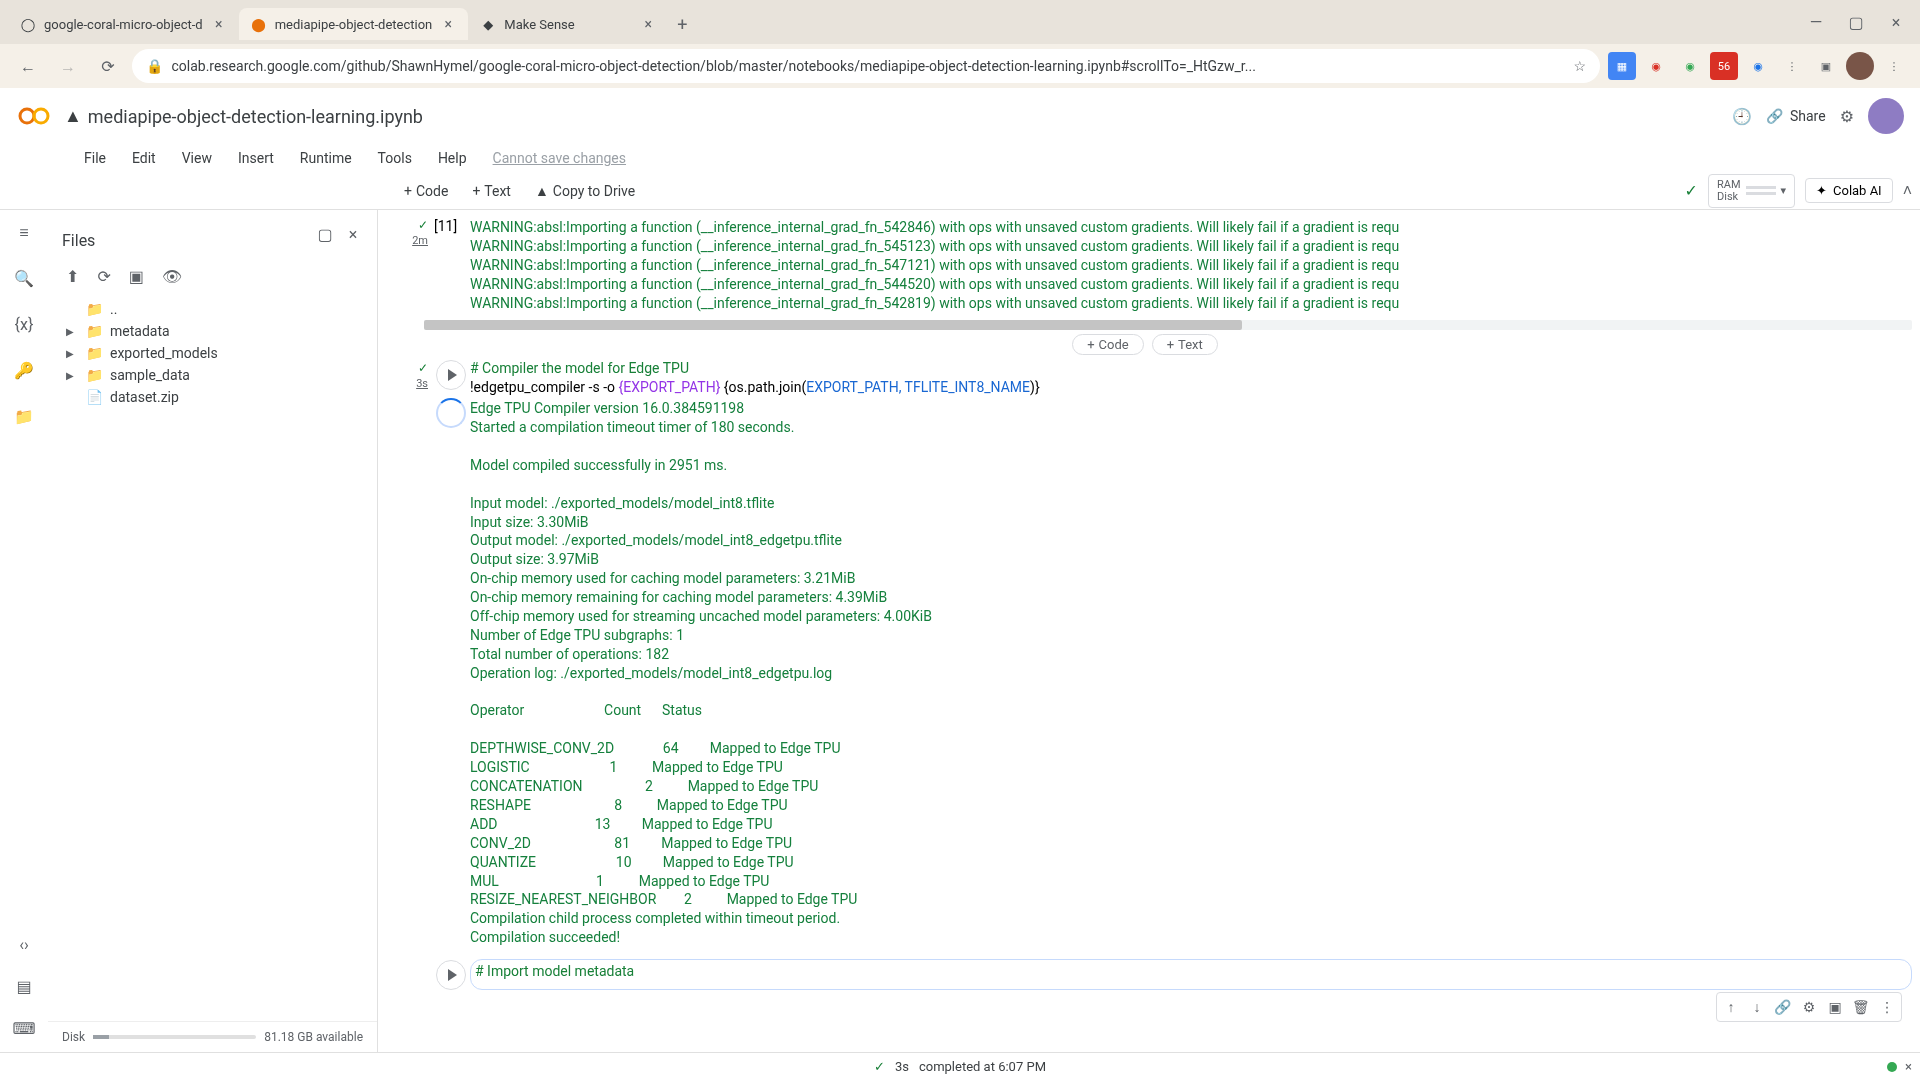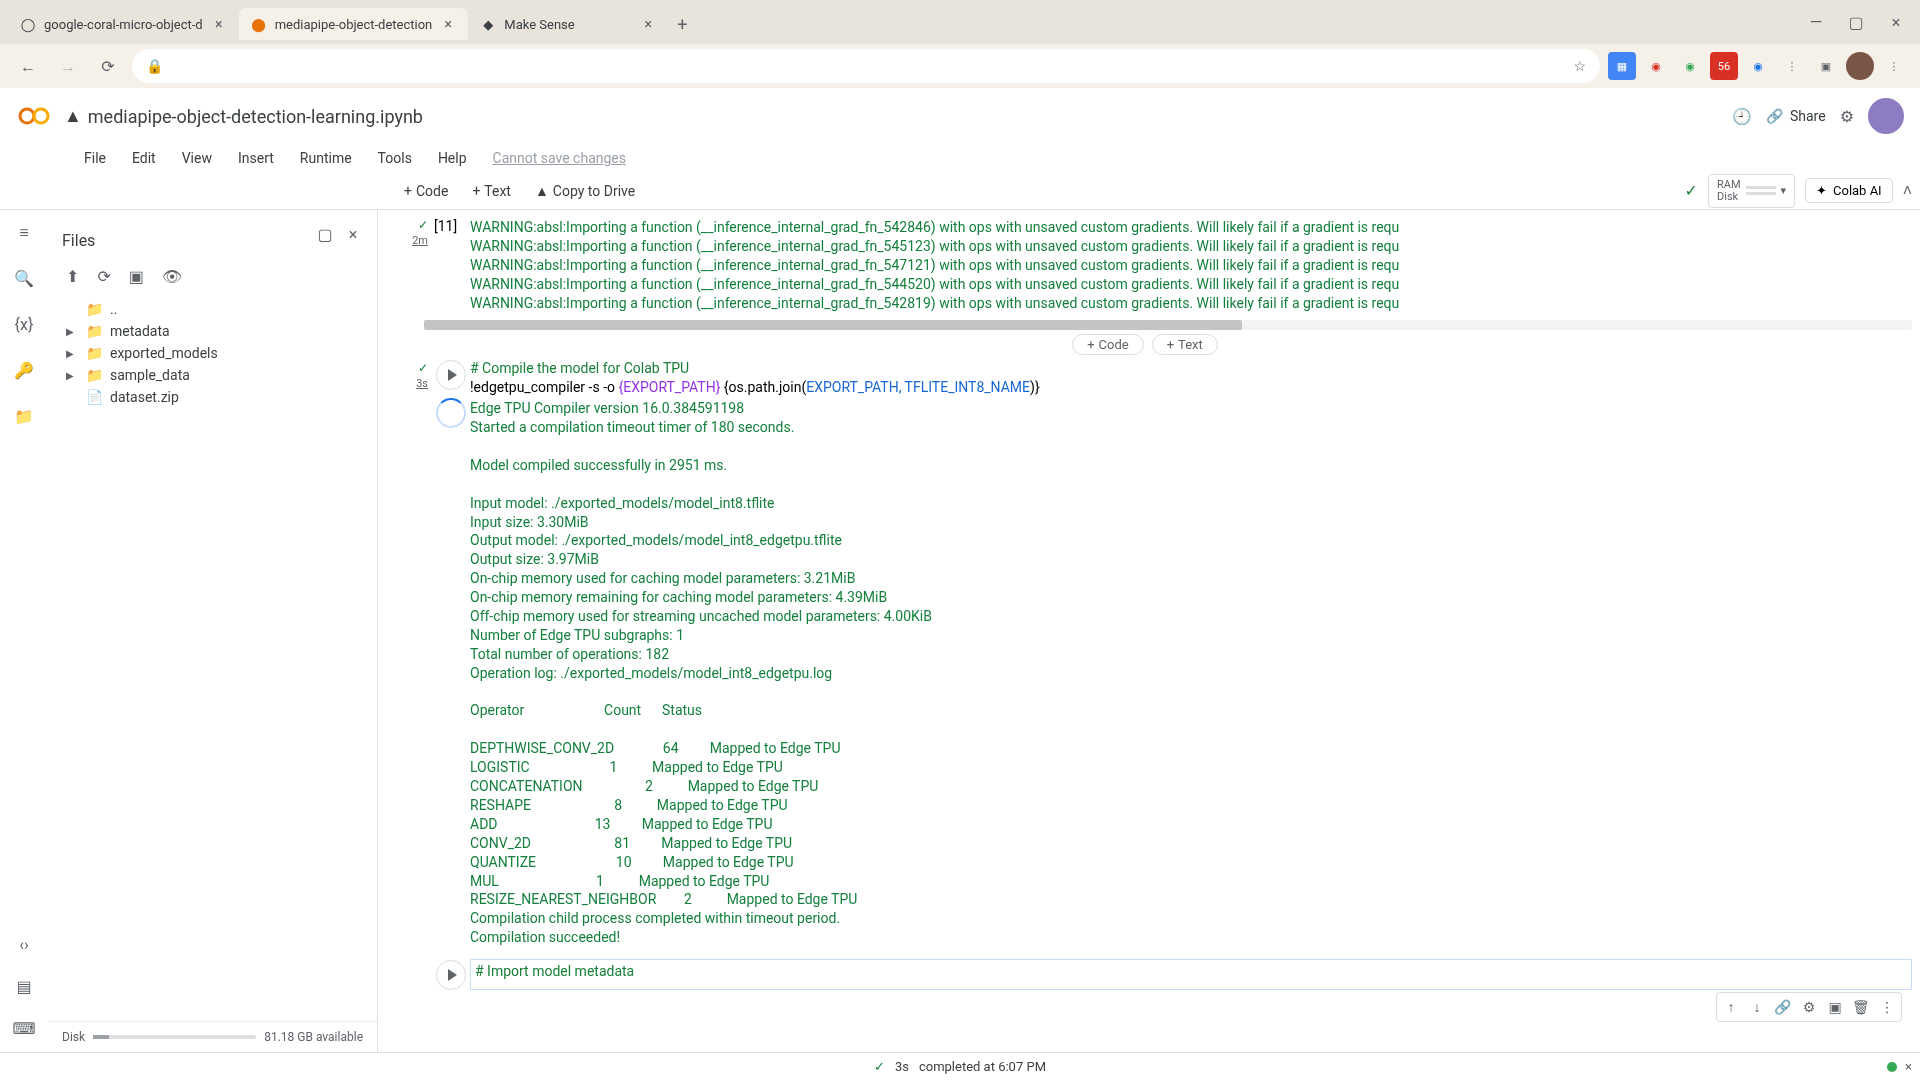--- a/index.html
+++ b/index.html
@@ -118,20 +118,21 @@
       <div class="wc">▢</div>
       <div class="wc">×</div>
     </div>
   </div>
   <div class="addr-row">
     <div class="nav-btn">←</div>
     <div class="nav-btn" style="opacity:.4;">→</div>
     <div class="nav-btn">⟳</div>
     <div class="addr-bar">
       <span class="lock">🔒</span>
+      <span style="overflow:hidden;text-overflow:ellipsis;white-space:nowrap;">colab.research.google.com/github/ShawnHymel/google-coral-micro-object-detection/blob/master/notebooks/mediapipe-object-detection-learning.ipynb#scrollTo=_HtGzw_r...</span>
       <span style="margin-left:auto;color:#5f6368;">☆</span>
     </div>
     <div class="ext-icons">
       <div class="ext-ic" style="background:#4285f4;color:#fff;">▦</div>
       <div class="ext-ic" style="color:#d93025;">◉</div>
       <div class="ext-ic" style="color:#34a853;">◉</div>
       <div class="ext-ic" style="background:#d93025;color:#fff;border-radius:4px;">56</div>
       <div class="ext-ic" style="color:#1a73e8;">◉</div>
       <div class="ext-ic" style="color:#5f6368;">⋮</div>
       <div class="ext-ic" style="color:#5f6368;">▣</div>
@@ -302,21 +303,21 @@
         </div>
 
         <div class="cell">
           <div class="gutter">
               <span class="st">✓</span>
               <span class="tm">3s</span>
             </div>
           <div class="run-btn">
               <div class="tri"></div>
             </div>
-          <div class="code-area"><span class="kw-g"># Compile the model for Colab TPU</span>
+          <div class="code-area"><span class="kw-g"># Compiler the model for Edge TPU</span>
 <span>!edgetpu_compiler -s -o </span><span class="kw-p">{EXPORT_PATH}</span><span> {os.path.join(</span><span class="kw-b">EXPORT_PATH, TFLITE_INT8_NAME</span><span>)}</span></div>
         </div>
 
         <div class="cell">
           <div class="gutter"></div>
           <div class="spinner"></div>
           <div class="code-area"><div class="output">Edge TPU Compiler version 16.0.384591198
 Started a compilation timeout timer of 180 seconds.
 
 Model compiled successfully in 2951 ms.
@@ -345,21 +346,21 @@
 RESIZE_NEAREST_NEIGHBOR        2          Mapped to Edge TPU
 Compilation child process completed within timeout period.
 Compilation succeeded!</div></div>
         </div>
 
         <div class="cell" style="margin-top:6px;">
           <div class="gutter"></div>
           <div class="run-btn">
               <div class="tri"></div>
             </div>
-          <div class="code-area" style="border:1px solid #c6dafc;border-radius:1px;padding:2px 4px;"><span class="kw-g"># Import model metadata</span></div>
+          <div class="code-area" style="border:1px solid #c6dafc;border-radius:12px;padding:2px 4px;"><span class="kw-g"># Import model metadata</span></div>
         </div>
 
       </div>
 
       <div class="cell-toolbar">
         <div class="ct-ic">↑</div>
         <div class="ct-ic">↓</div>
         <div class="ct-ic">🔗</div>
         <div class="ct-ic">⚙</div>
         <div class="ct-ic">▣</div>

